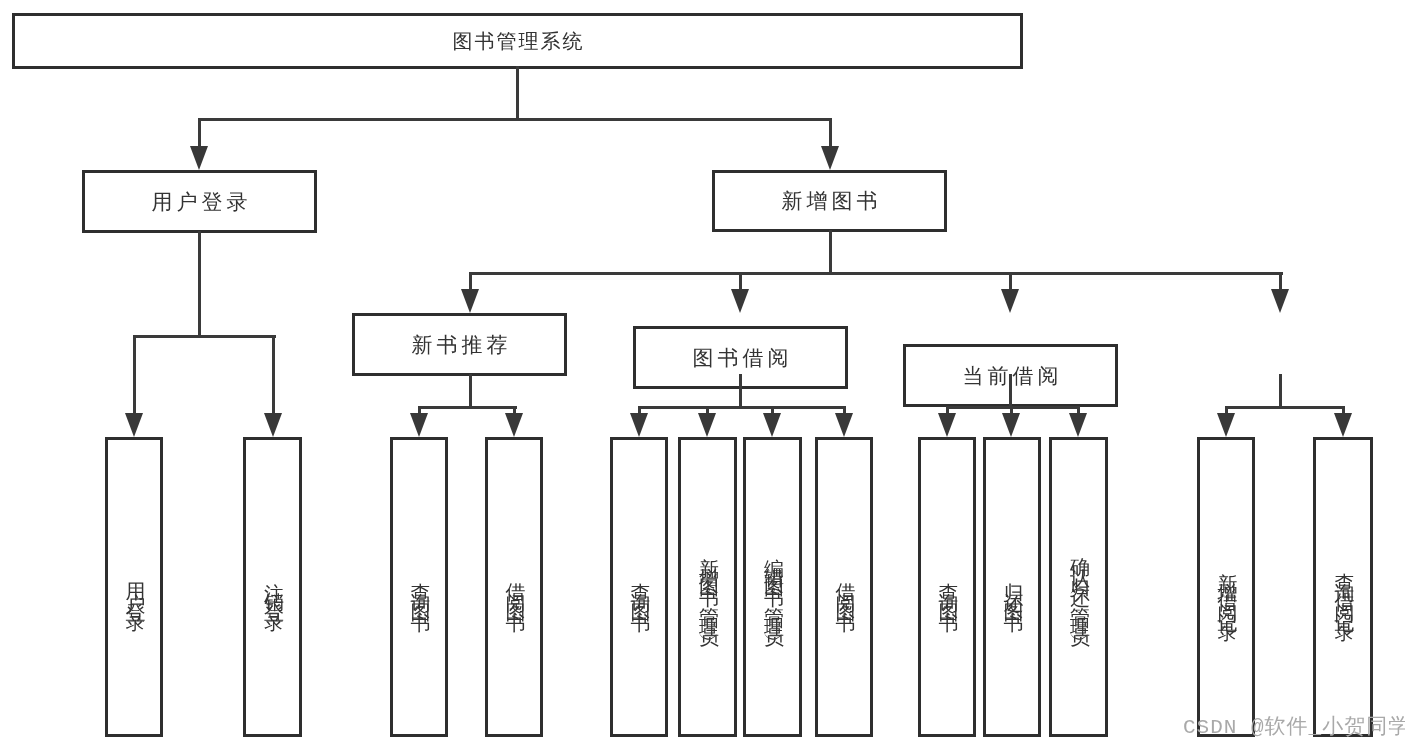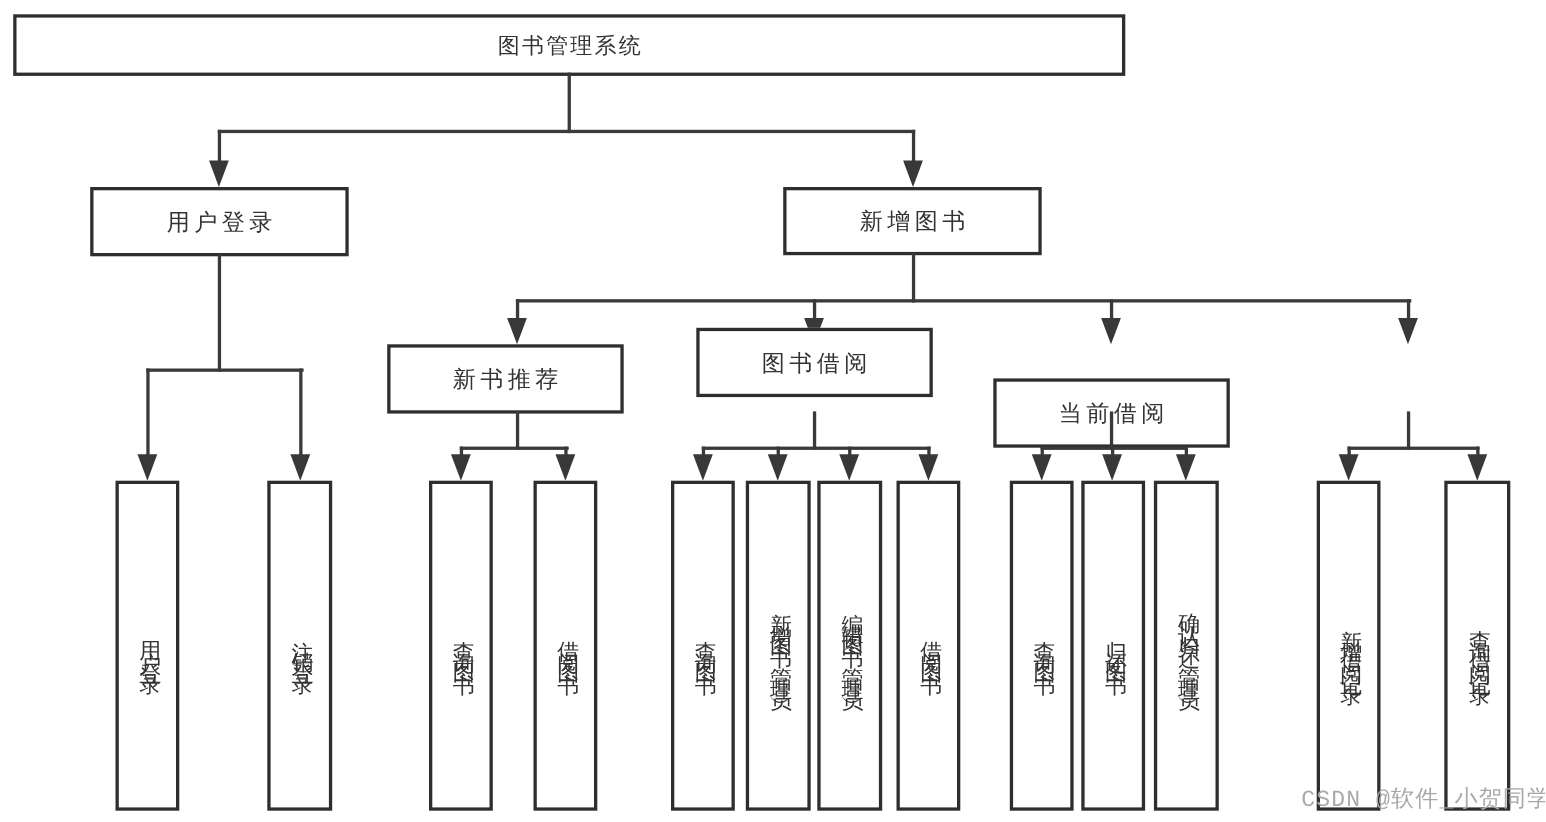--- a/index.html
+++ b/index.html
@@ -66,21 +66,21 @@
   <div class="vline" style="left:739px;top:272px;height:20px;"></div>
   <div class="ahead" style="left:731px;top:289px;"></div>
   <div class="vline" style="left:1009px;top:272px;height:20px;"></div>
   <div class="ahead" style="left:1001px;top:289px;"></div>
   <div class="vline" style="left:1279px;top:272px;height:20px;"></div>
   <div class="ahead" style="left:1271px;top:289px;"></div>
 
   <div class="box" style="left:352px;top:313px;width:215px;height:63px;text-align:center;">
     <span class="h-label">新书推荐</span>
   </div>
-  <div class="box" style="left:633px;top:298px;width:215px;height:63px;text-align:center;">
+  <div class="box" style="left:633px;top:326px;width:215px;height:63px;text-align:center;">
     <span class="h-label">图书借阅</span>
   </div>
   <div class="box" style="left:903px;top:313px;width:215px;height:63px;margin-top:31px;">
     <span class="h-label">当前借阅</span>
   </div>
 
   <div class="vline" style="left:469px;top:374px;height:35px;"></div>
   <div class="hline" style="left:418px;top:406px;width:99px;"></div>
   <div class="vline" style="left:418px;top:406px;height:10px;"></div>
   <div class="ahead" style="left:410px;top:413px;"></div>

